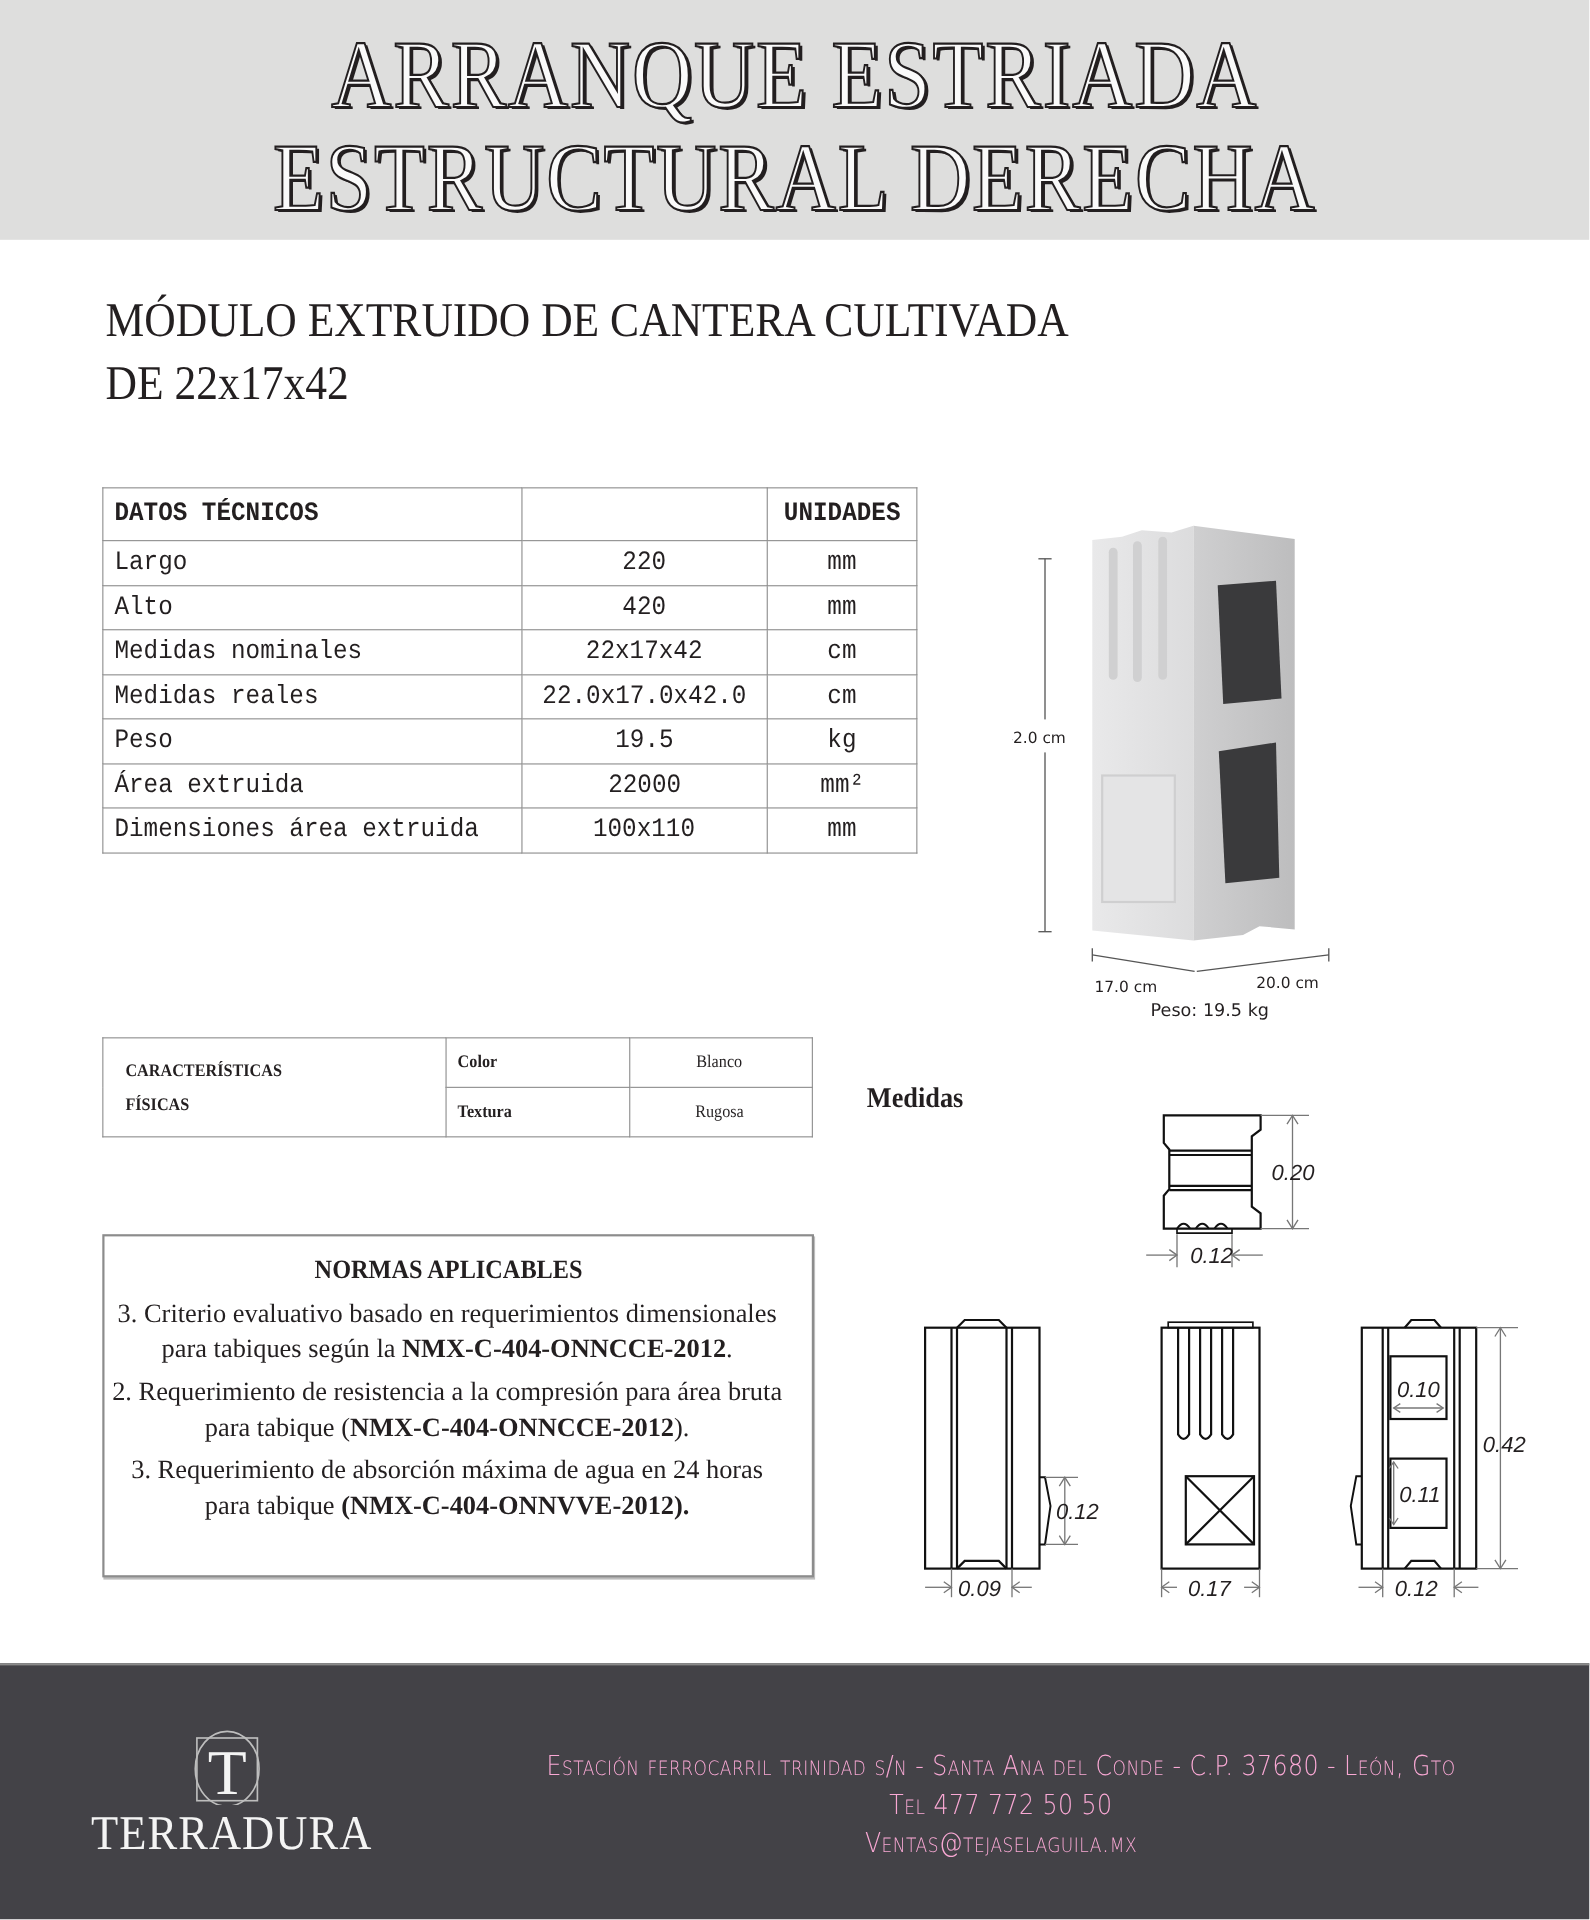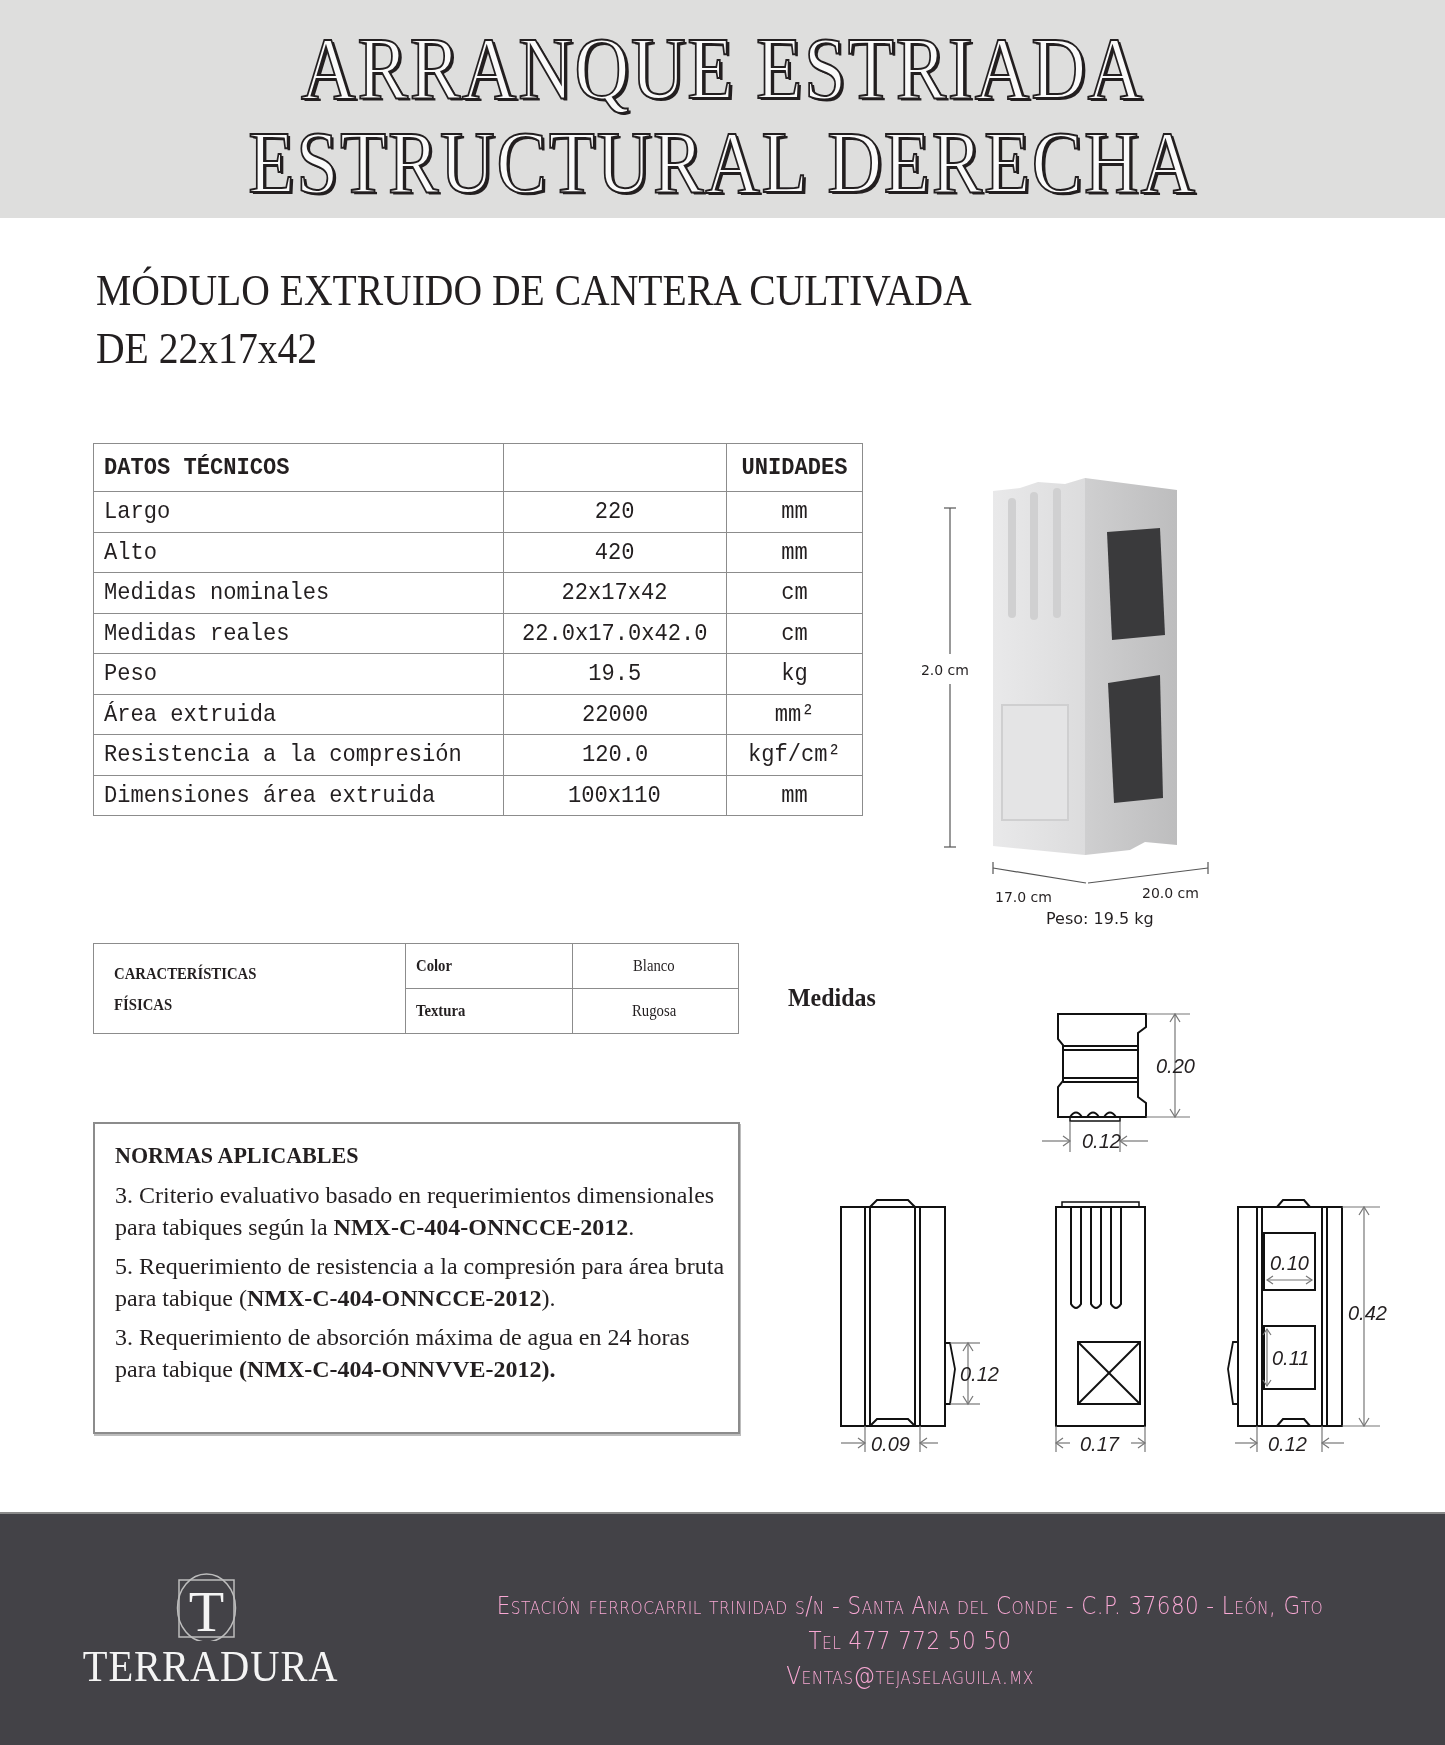--- a/index.html
+++ b/index.html
@@ -51,21 +51,21 @@
 
     .medidas-label {
       position: absolute; left: 788px; top: 983px; font-size: 26px; font-weight: bold;
       transform: scaleX(0.92); transform-origin: left;
     }
 
     
     .normas {
       position: absolute; left: 93px; top: 1122px; width: 647px; height: 312px;
       border: 2px solid #8c8c8c; box-shadow: 1px 2px 0 #bdbdbd;
-      padding: 15px 0 0 20px; font-size: 24px; line-height: 32px; color: #231f20;
+      padding: 15px 0 0 4px; font-size: 24px; line-height: 32px; color: #231f20; text-align: center;
     }
     .normas .n-title { font-weight: bold; font-size: 24px; margin-bottom: 8px; }
     .normas .n-item { margin-bottom: 7px; width: 615px; }
     .normas .n-item b { font-weight: bold; }
 
     
     .photo-area { position: absolute; left: 920px; top: 470px; width: 290px; height: 460px; }
     .dim-text { font-family: "DejaVu Sans", sans-serif; font-size: 14px; fill: #231f20; }
 
     
@@ -131,25 +131,20 @@
   </tr>
   <tr>
     <td class="c1"><span class="narrow">Peso</span></td>
     <td class="c2"><span class="narrow">19.5</span></td>
     <td class="c3"><span class="narrow">kg</span></td>
   </tr>
   <tr>
     <td class="c1"><span class="narrow">Área extruida</span></td>
     <td class="c2"><span class="narrow">22000</span></td>
     <td class="c3"><span class="narrow">mm²</span></td>
-  </tr>
-  <tr>
-    <td class="c1"><span class="narrow">Resistencia a la compresión</span></td>
-    <td class="c2"><span class="narrow">120.0</span></td>
-    <td class="c3"><span class="narrow">kgf/cm²</span></td>
   </tr>
   <tr>
     <td class="c1"><span class="narrow">Dimensiones área extruida</span></td>
     <td class="c2"><span class="narrow">100x110</span></td>
     <td class="c3"><span class="narrow">mm</span></td>
   </tr>
 </tbody>
   </table>
 
 <div class="photo-area">
@@ -212,21 +207,21 @@
   </table>
 
 <div class="medidas-label">Medidas</div>
 
 <div class="normas">
   <div class="n-title narrow">NORMAS APLICABLES</div>
   <div class="n-item">
     <span>3. Criterio evaluativo basado en requerimientos dimensionales para tabiques según la </span><b>NMX-C-404-ONNCCE-2012</b><span>.</span>
   </div>
   <div class="n-item">
-    <span>5. Requerimiento de resistencia a la compresión para área bruta para tabique (</span><b>NMX-C-404-ONNCCE-2012</b><span>).</span>
+    <span>2. Requerimiento de resistencia a la compresión para área bruta para tabique (</span><b>NMX-C-404-ONNCCE-2012</b><span>).</span>
   </div>
   <div class="n-item">
     <span>3. Requerimiento de absorción máxima de agua en 24 horas para tabique </span><b>(NMX-C-404-ONNVVE-2012).</b><span></span>
   </div>
 </div>
 
 <div class="drawings">
   <svg width="600" height="470" viewBox="0 0 600 470">
     <g stroke="#111" stroke-width="2" fill="none">
 

